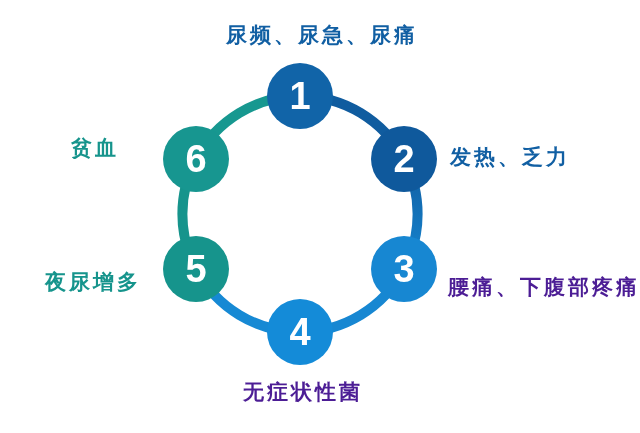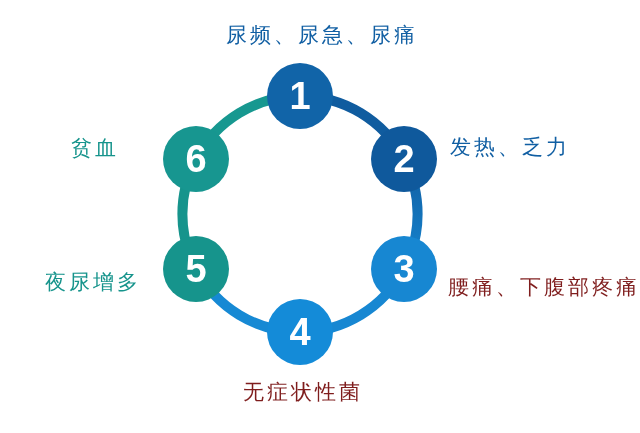--- a/index.html
+++ b/index.html
@@ -13,30 +13,30 @@
   }
   .diagram-svg { position: absolute; left: 0; top: 0; }
   .node-number {
     font-family: "Liberation Sans", sans-serif;
     font-weight: 700;
     font-size: 38px;
     fill: #ffffff;
   }
   .label {
     position: absolute;
-    font-weight: 400;
+    font-weight: 700;
     font-size: 21px;
     letter-spacing: 3px;
     white-space: nowrap;
     line-height: 1.1;
   }
   .label.centered { transform: translate(-50%, -50%); }
   .label.left-aligned { transform: translate(0, -50%); }
   .label-dark   { color: #115fa3; }
-  .label-bright { color: #7f1d1d; }
+  .label-bright { color: #4c1d95; }
   .label-teal   { color: #16948c; }
 </style>
 </head>
 <body>
 
 <div class="canvas">
 
   <svg class="diagram-svg" width="640" height="433" viewBox="0 0 640 433">
     <defs>
       <linearGradient id="grad23" x1="0" y1="0" x2="0" y2="1">
@@ -68,21 +68,21 @@
       <text class="node-number" x="404" y="159" dy="0.35em">2</text>
       <text class="node-number" x="404" y="269" dy="0.35em">3</text>
       <text class="node-number" x="300" y="332" dy="0.35em">4</text>
       <text class="node-number" x="196" y="269" dy="0.35em">5</text>
       <text class="node-number" x="196" y="159" dy="0.35em">6</text>
     </g>
   </svg>
 
   <div class="label centered label-dark" style="left:322px; top:35px;">尿频、尿急、尿痛</div>
 
-  <div class="label left-aligned label-dark" style="left:450px; top:147px;">发热、乏力</div>
+  <div class="label left-aligned label-dark" style="left:450px; top:157px;">发热、乏力</div>
 
   <div class="label left-aligned label-bright" style="left:448px; top:287px;">腰痛、下腹部疼痛</div>
 
   <div class="label centered label-teal" style="left:93px; top:282px;">夜尿增多</div>
 
   <div class="label centered label-bright" style="left:303px; top:392px;">无症状性菌</div>
 
   <div class="label centered label-teal" style="left:95px; top:148px;text-align:center;">贫血</div>
 
 </div>

